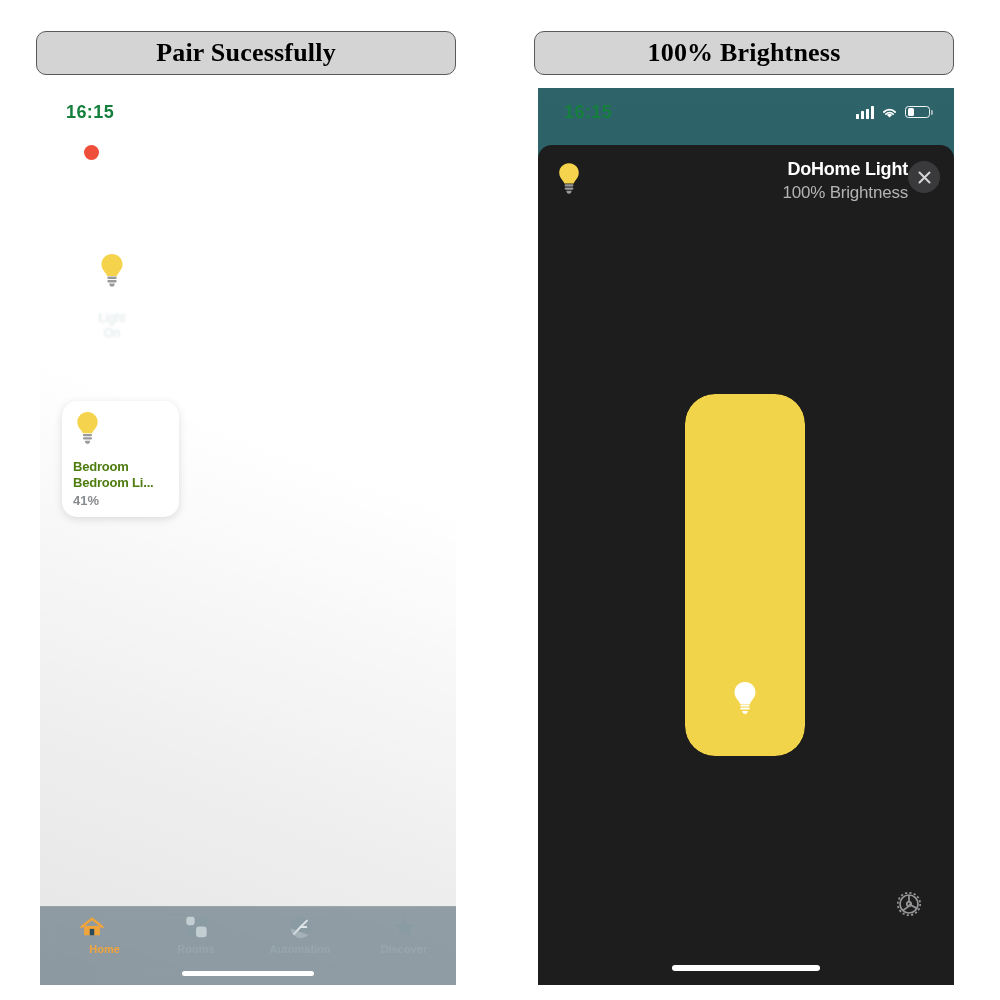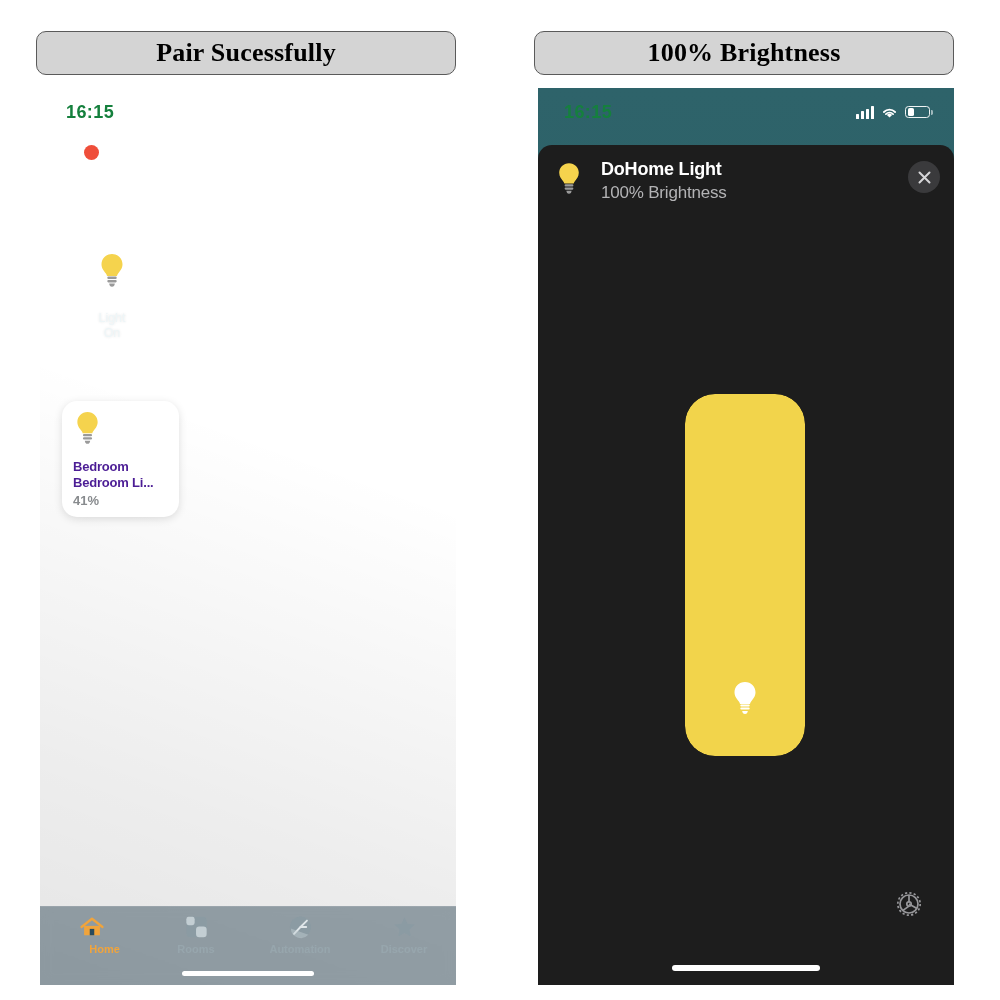--- a/index.html
+++ b/index.html
@@ -201,21 +201,21 @@
     z-index: 5;
     cursor: pointer;
     box-sizing: border-box;
     padding: 9px 11px 0 11px;
   }
   .acc-name {
     position: absolute;
     left: 11px; top: 58px;
     font-size: 13px;
     font-weight: bold;
-    color: #4c1d95;
+    color: #4d7c0f;
     line-height: 16px;
     letter-spacing: -0.2px;
   }
   .acc-value {
     position: absolute;
     left: 11px; top: 92px;
     font-size: 13px;
     color: #888b8e;
     font-weight: bold;
   }
@@ -269,21 +269,21 @@
     overflow: hidden;
   }
   .detail-header {
     position: absolute;
     top: 14px; left: 17px; right: 14px;
     height: 50px;
     display: flex;
     align-items: flex-start;
   }
   .detail-bulb { width: 34px; margin-top: 2px; }
-  .detail-texts { margin-left: 12px; flex: 1; }
+  .detail-texts { margin-left: 12px; flex: 1; text-align: right; }
   .detail-title {
     color: #fff;
     font-size: 18px;
     font-weight: bold;
     letter-spacing: -0.2px;
   }
   .detail-sub {
     color: #b3b3b5;
     font-size: 17px;
     margin-top: 3px;

